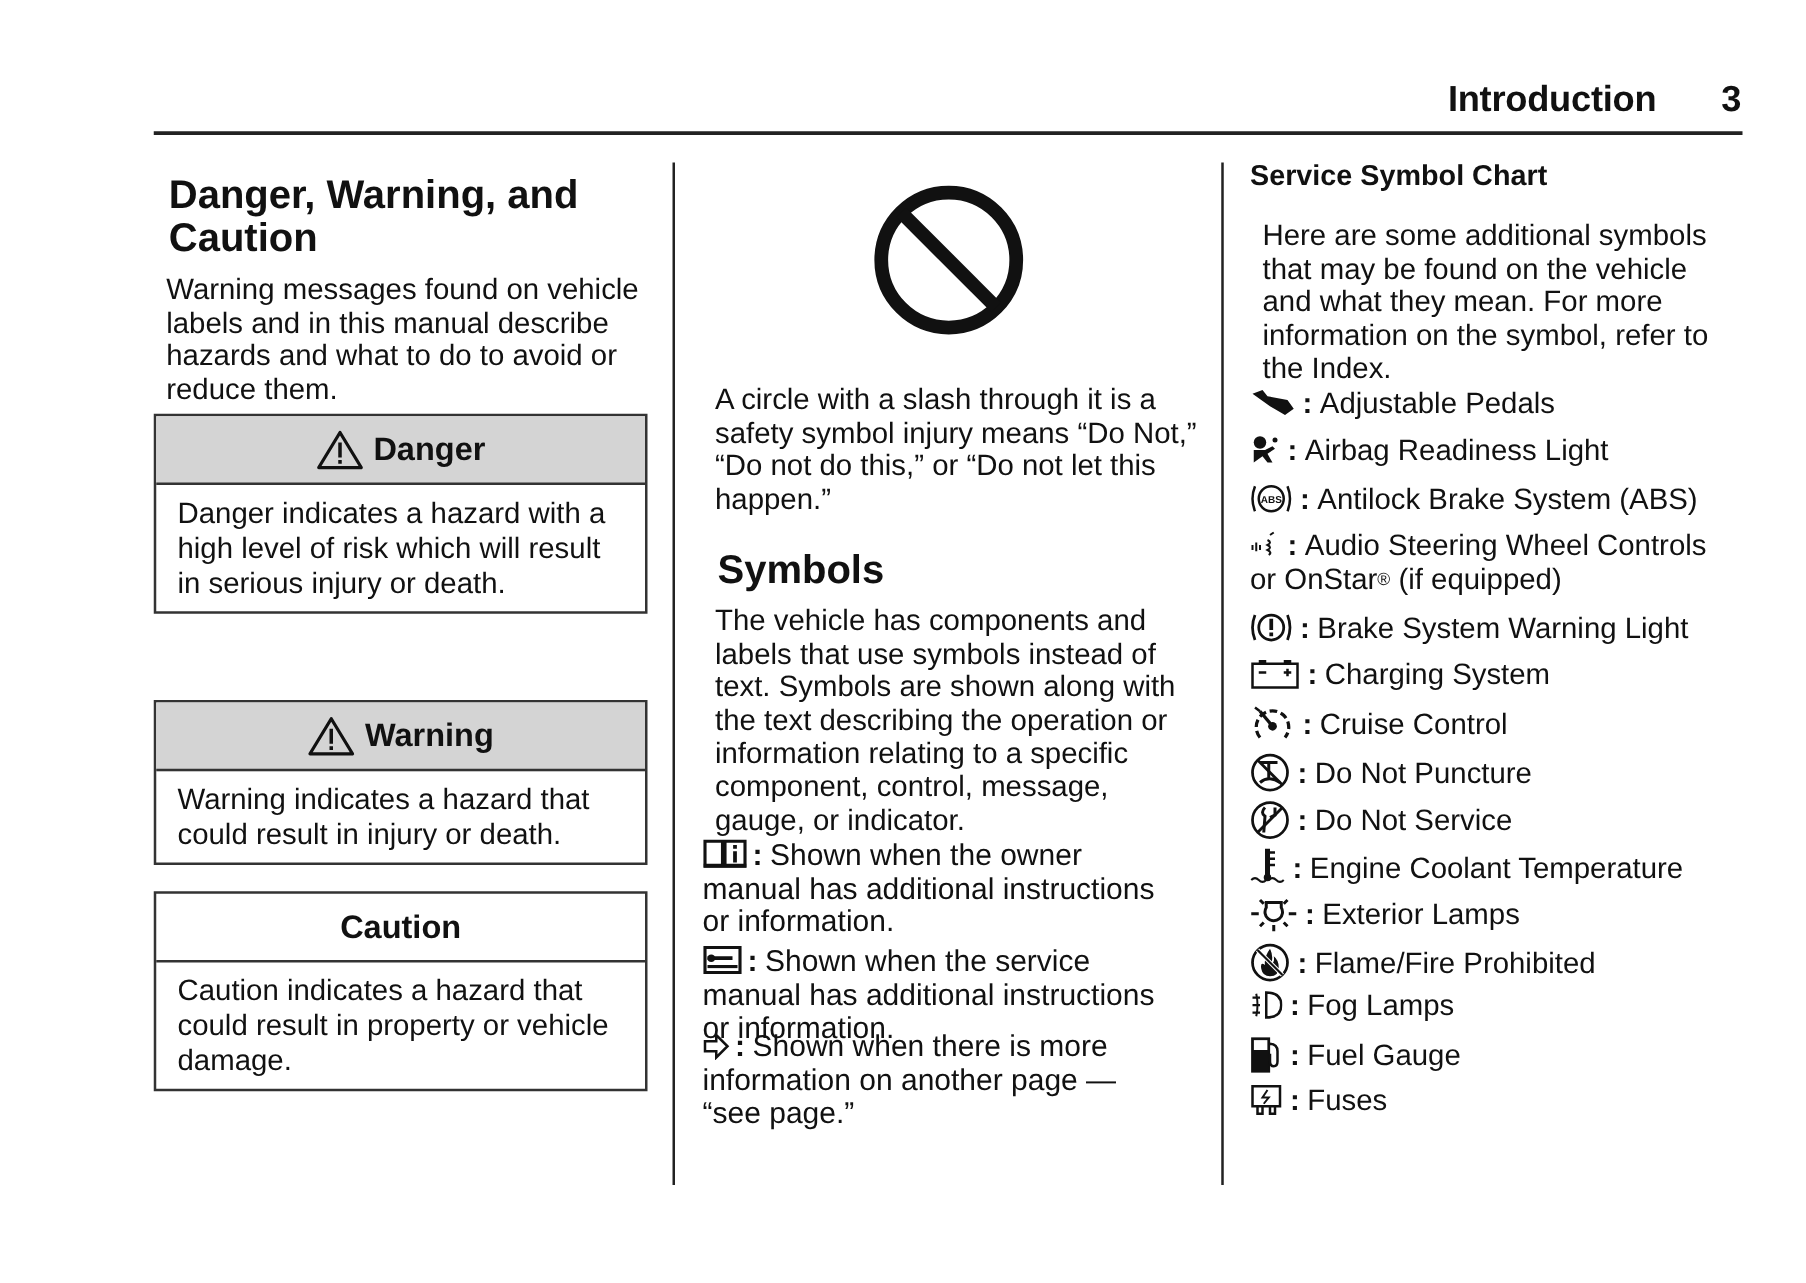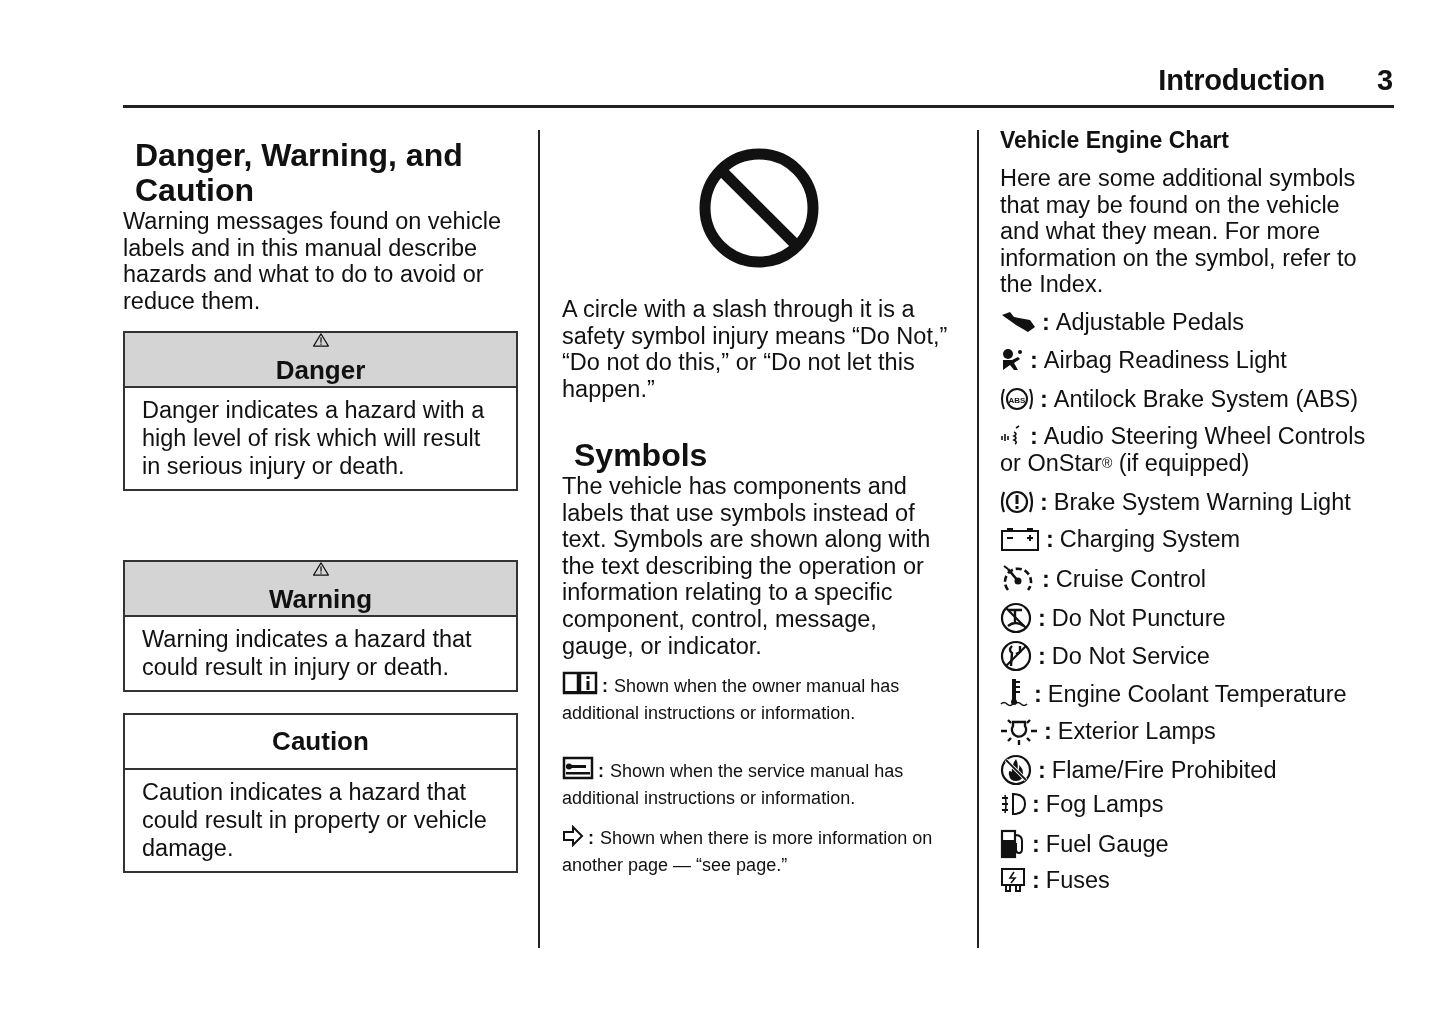--- a/index.html
+++ b/index.html
@@ -11,34 +11,34 @@
   .running-head {
     position: absolute; top: 60px; right: 52px; height: 40px;
     display: flex; align-items: center; gap: 52px;
     font-weight: bold; font-size: 29px; letter-spacing: -0.2px;
   }
   .rule { position: absolute; left: 123px; top: 105px; width: 1271px; height: 3px; background: #222; }
   .vdiv { position: absolute; width: 2px; background: #222; }
   h1.section-title {
     position: absolute; margin: 12px; font-size: 32px; line-height: 35px; font-weight: bold;
   }
-  p.body { position: absolute; margin: 0; font-size: 23.5px; line-height: 26.6px; }
+  p.body { position: absolute; margin: 10px; font-size: 23.5px; line-height: 26.6px; }
   .box {
     position: absolute; left: 123px; width: 391px; border: 2px solid #333; background: #fff;
   }
   .box-head {
     height: 53px; border-bottom: 2px solid #333; display: flex; align-items: center; justify-content: center;
     gap: 8px; font-weight: bold; font-size: 26px;
   }
-  .box-head.gray { background: #d4d4d4; flex-direction: column; }
+  .box-head.gray { background: #d4d4d4; }
   .box-body { padding: 8px 12px 9px 17px; font-size: 23.5px; line-height: 28px; }
   .sym-row { position: absolute; left: 1000px; font-size: 23.5px; line-height: 26.6px; white-space: nowrap; display: flex; align-items: center; }
   .sym-row .ic { display: inline-flex; align-items: center; margin-right: 6px; }
   .colon { font-weight: bold; margin-right: 6px; }
-  .inline-sym { position: absolute; left: 562px; font-size: 18px; line-height: 26.6px; margin: 0; }
+  .inline-sym { position: absolute; left: 562px; font-size: 24px; line-height: 26.6px; margin: 0; }
   .inline-sym .ic { display: inline-block; vertical-align: -3px; margin-right: 4px; }
   sup { font-size: 14px; }
 </style>
 </head>
 <body>
 
 <div class="running-head">
   <span>Introduction</span>
   <span>3</span>
 </div>
@@ -108,21 +108,21 @@
       <circle cx="7" cy="10.5" r="3" fill="#111"></circle>
     <rect x="4" y="16" width="24" height="2.5" fill="#111"></rect>
   </svg><span class="colon">:</span><span>Shown when the service manual has additional instructions or information.</span>
 </p>
 <p class="inline-sym" style="top:825px; width:380px;">
   <svg class="ic" width="22" height="22" viewBox="0 0 22 22">
     <path d="M2 7 H11 V2 L20 11 L11 20 V15 H2 Z" fill="none" stroke="#111" stroke-width="2"></path>
   </svg><span class="colon">:</span><span>Shown when there is more information on another page — “see page.”</span>
 </p>
 
-<div class="abs" style="left:1000px; top:127px; font-weight:bold; font-size:23px;">Vehicle Engine Chart</div>
+<div class="abs" style="left:1000px; top:127px; font-weight:bold; font-size:23px;">Service Symbol Chart</div>
 <p class="body" style="left:1000px; top:165px; width:385px;">Here are some additional symbols that may be found on the vehicle and what they mean. For more information on the symbol, refer to the Index.</p>
 
 <div class="sym-row" style="top:309px;">
   <svg class="ic" width="36" height="22" viewBox="0 0 36 22">
       <path d="M2 4 L10 1 L14 6 L30 9 L35 16 L28 21 L16 14 Z" fill="#111"></path>
     </svg>
   <span class="colon">:</span>
     <span>Adjustable Pedals</span>
 </div>
 

